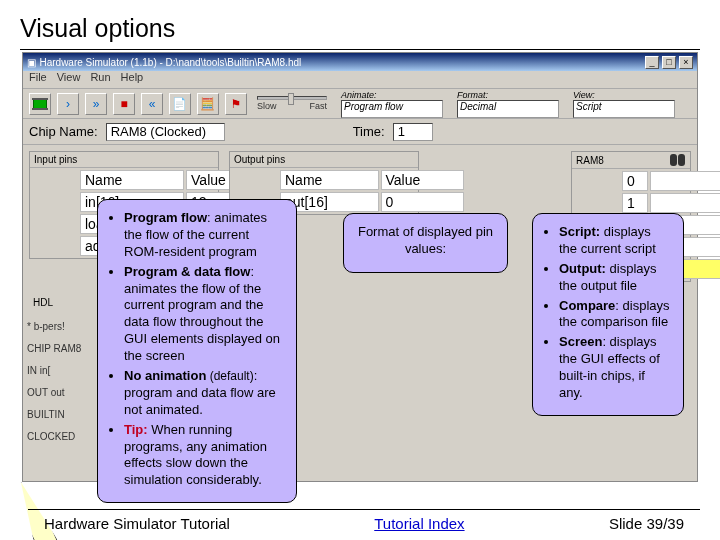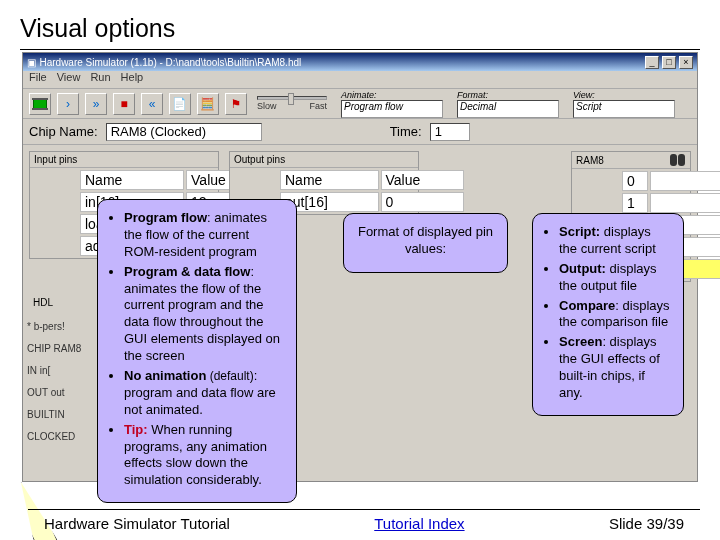--- a/index.html
+++ b/index.html
@@ -179,21 +179,21 @@
         <span>Format:</span>
         <div class="fakesel">Decimal</div>
       </div>
       <div class="ddgroup">
         <span>View:</span>
         <div class="fakesel">Script</div>
       </div>
     </div>
     <div class="row2">
       <span>Chip Name:</span>
-      <div class="field" style="width:156px">RAM8 (Clocked)</div>
+      <div class="field" style="width:119px">RAM8 (Clocked)</div>
       <span style="margin-left:120px">Time:</span>
       <div class="field" style="width:40px">1</div>
     </div>
 
     <div class="body">
 
       <div class="panel" style="left:6px;top:6px;width:190px;">
         <div class="panelhdr">Input pins</div>
         <table class="grid" style="width:100%">
           <tbody>

